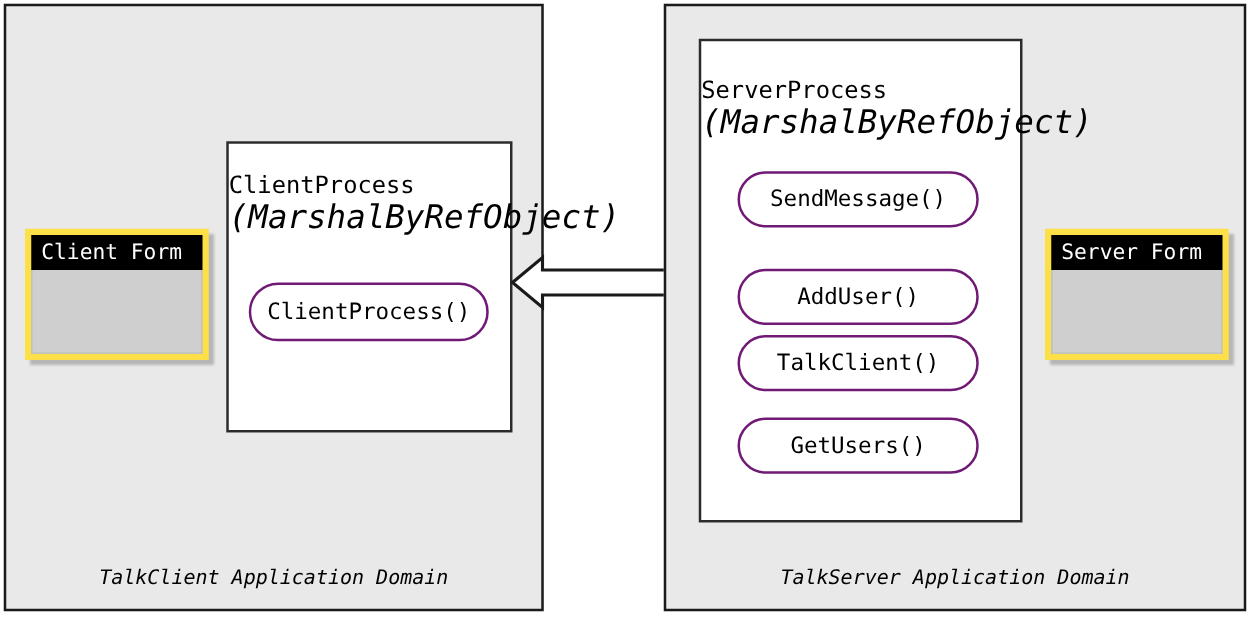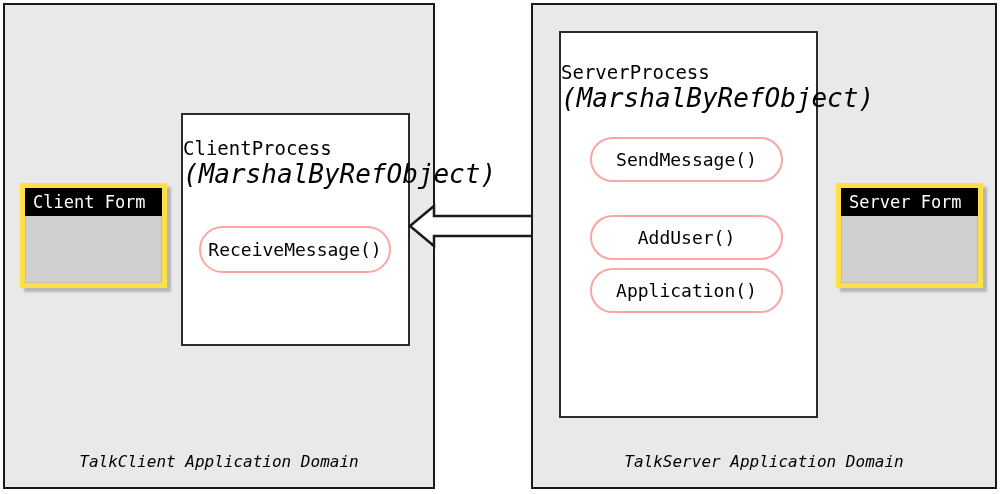--- a/index.html
+++ b/index.html
@@ -68,21 +68,21 @@
     font-size: 26px;
     line-height: 26px;
     font-style: italic;
   }
   #client-process-title { top: 20px; }
   #server-process-title { top: 26px; }
 
   
   .pill {
     position: absolute;
-    border: 2px solid #fca5a5;
+    border: 2px solid #701a75;
     background: #ffffff;
     border-radius: 999px;
     box-sizing: border-box;
     display: flex;
     align-items: center;
     justify-content: center;
     font-size: 18px;
     color: #000000;
   }
   #pill-receive-message { left: 199px; top: 226px; width: 192px; height: 47px; }
@@ -149,21 +149,21 @@
   </div>
 
   <div class="process-box" id="client-process-box">
 
     <div class="process-title" id="client-process-title">
       <span class="name">ClientProcess</span>
       <span class="base">(MarshalByRefObject)</span>
     </div>
   </div>
 
-  <div class="pill" id="pill-receive-message">ReceiveMessage()</div>
+  <div class="pill" id="pill-receive-message">ClientProcess()</div>
 
   <div id="link-arrow">
     <svg width="152" height="58" viewBox="0 0 152 58" xmlns="http://www.w3.org/2000/svg">
       <polygon points="2,29 26,9 26,19 126,19 126,9 150,29 126,49 126,39 26,39 26,49" fill="#ffffff" stroke="#1a1a1a" stroke-width="2.5" stroke-linejoin="miter"></polygon>
     </svg>
   </div>
 
   <div class="domain-panel" id="domain-server">
 
     <div class="domain-label">TalkServer Application Domain</div>
@@ -174,21 +174,22 @@
     <div class="process-title" id="server-process-title">
       <span class="name">ServerProcess</span>
       <span class="base">(MarshalByRefObject)</span>
     </div>
   </div>
 
   <div class="pill server-pill" id="pill-send-message">SendMessage()</div>
 
   <div class="pill server-pill" id="pill-add-user">AddUser()</div>
 
-  <div class="pill server-pill" id="pill-remove-user">Application()</div>
+  <div class="pill server-pill" id="pill-remove-user">TalkClient()</div>
 
+  <div class="pill server-pill" id="pill-get-users">GetUsers()</div>
 
   <div class="form-widget" id="server-form">
     <div class="form-titlebar">Server Form</div>
     <div class="form-body"></div>
   </div>
 
 </div>
 
 </body></html>

